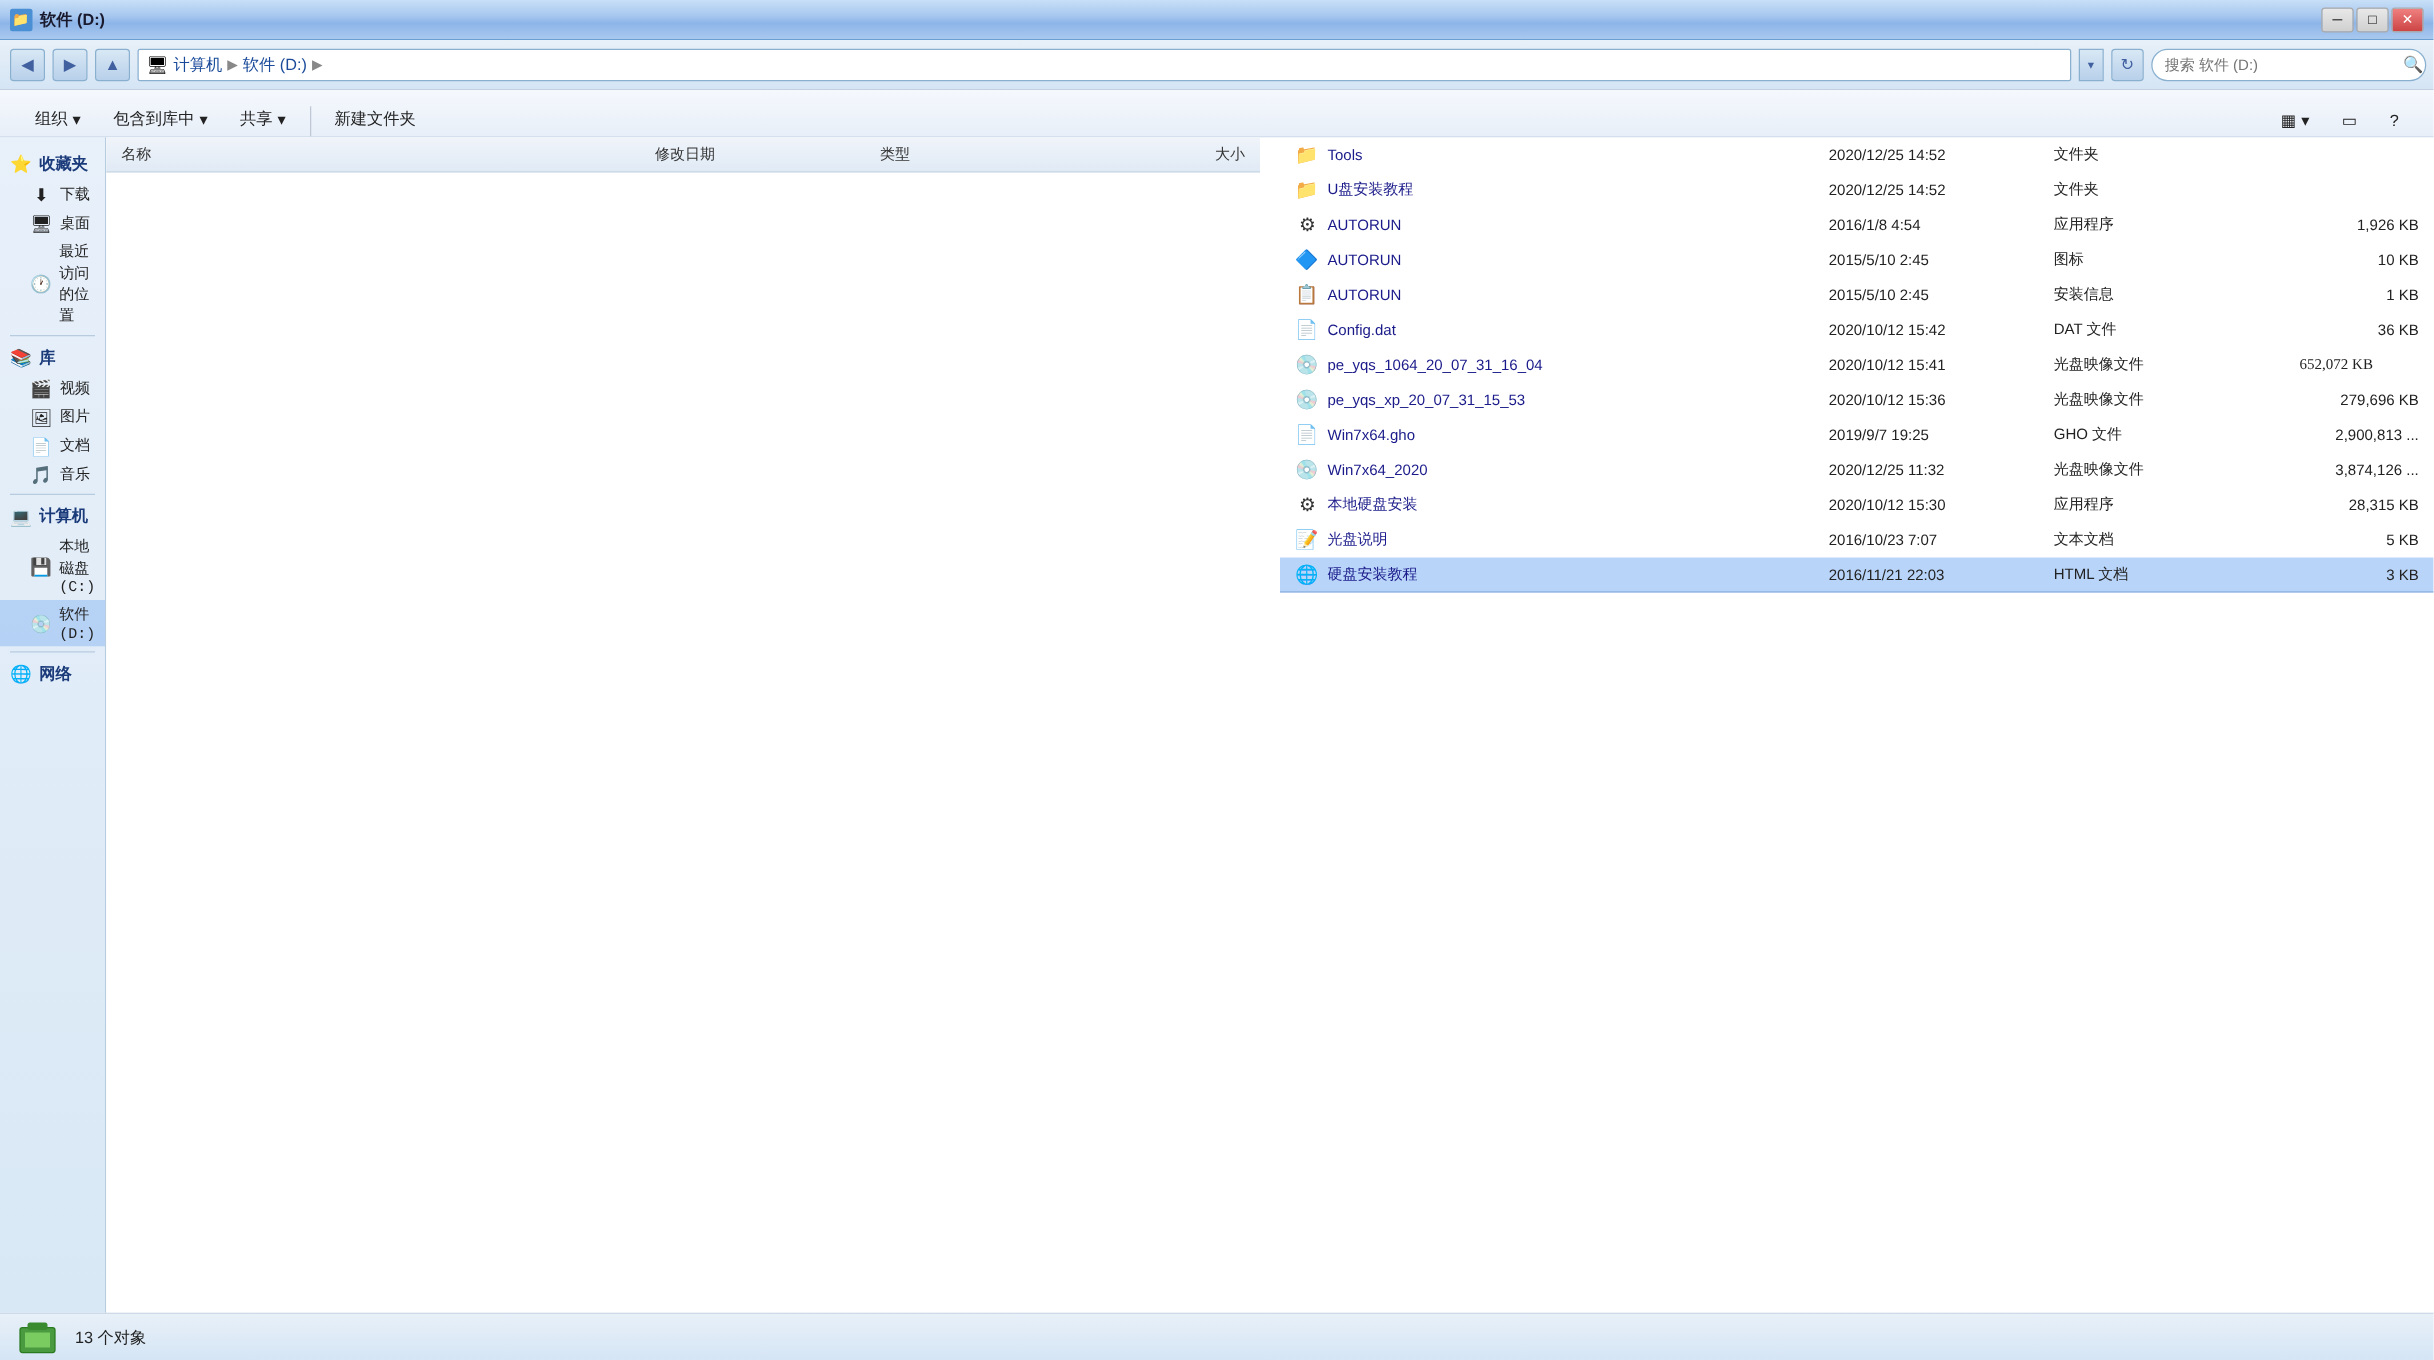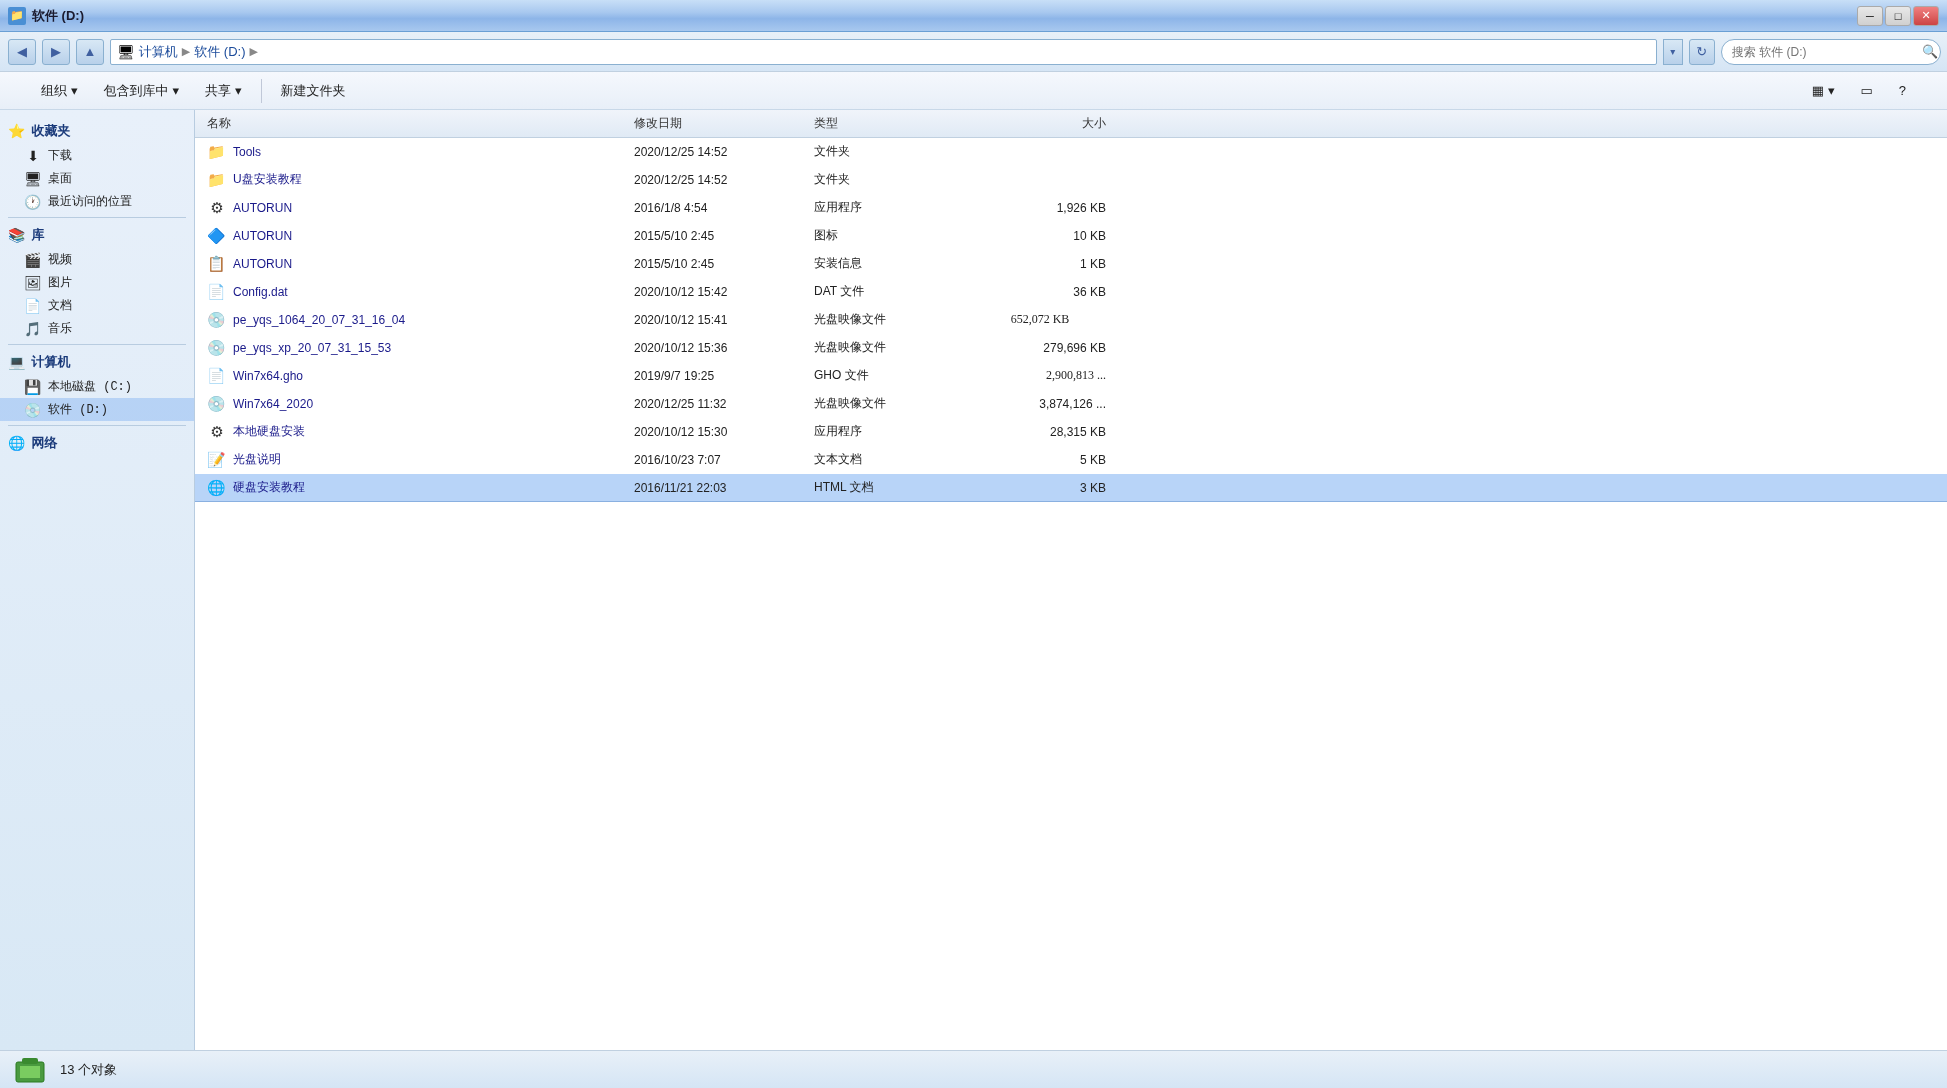--- a/index.html
+++ b/index.html
@@ -150,22 +150,22 @@
       color: #4060a0;
       cursor: pointer;
       font-size: 13px;
     }
 
     
     .toolbar {
       background: linear-gradient(to bottom, #f5f8fd, #e8eff8);
       height: 38px;
       display: flex;
-      align-items: center;
-      padding: 0 30px;
+      align-items: flex-end;
+      padding: 0 17px;
       gap: 4px;
       border-bottom: 1px solid #c8d8e8;
     }
     .toolbar-btn {
       display: flex;
       align-items: center;
       gap: 4px;
       padding: 4px 10px;
       background: transparent;
       border: 1px solid transparent;
@@ -242,22 +242,23 @@
     .sidebar-divider {
       height: 1px;
       background: #b8cce0;
       margin: 4px 8px;
     }
 
     
     .file-area {
       flex: 1;
       display: flex;
-      flex-direction: column;
+      flex-direction: row;
       background: white;
+      gap: 16px;
     }
     .column-header {
       display: flex;
       background: linear-gradient(to bottom, #f0f4fa, #e0eaf5);
       border-bottom: 1px solid #c0d0e0;
       height: 28px;
       align-items: center;
       padding: 0 8px;
       user-select: none;
     }
@@ -540,21 +541,21 @@
     <div class="col-type">光盘映像文件</div>
     <div class="col-size" style="text-align:right;">279,696 KB</div>
   </div>
         <div class="file-row">
     <div class="col-name">
       <span class="file-icon">📄</span>
       <span class="file-name-text">Win7x64.gho</span>
     </div>
     <div class="col-date">2019/9/7 19:25</div>
     <div class="col-type">GHO 文件</div>
-    <div class="col-size" style="text-align:right;font-family:Liberation Serif, serif;">2,900,813 ...</div>
+    <div class="col-size" style="text-align:right;">2,900,813 ...</div>
   </div>
         <div class="file-row">
     <div class="col-name">
       <span class="file-icon">💿</span>
       <span class="file-name-text">Win7x64_2020</span>
     </div>
     <div class="col-date">2020/12/25 11:32</div>
     <div class="col-type">光盘映像文件</div>
     <div class="col-size" style="text-align:right;">3,874,126 ...</div>
   </div>

